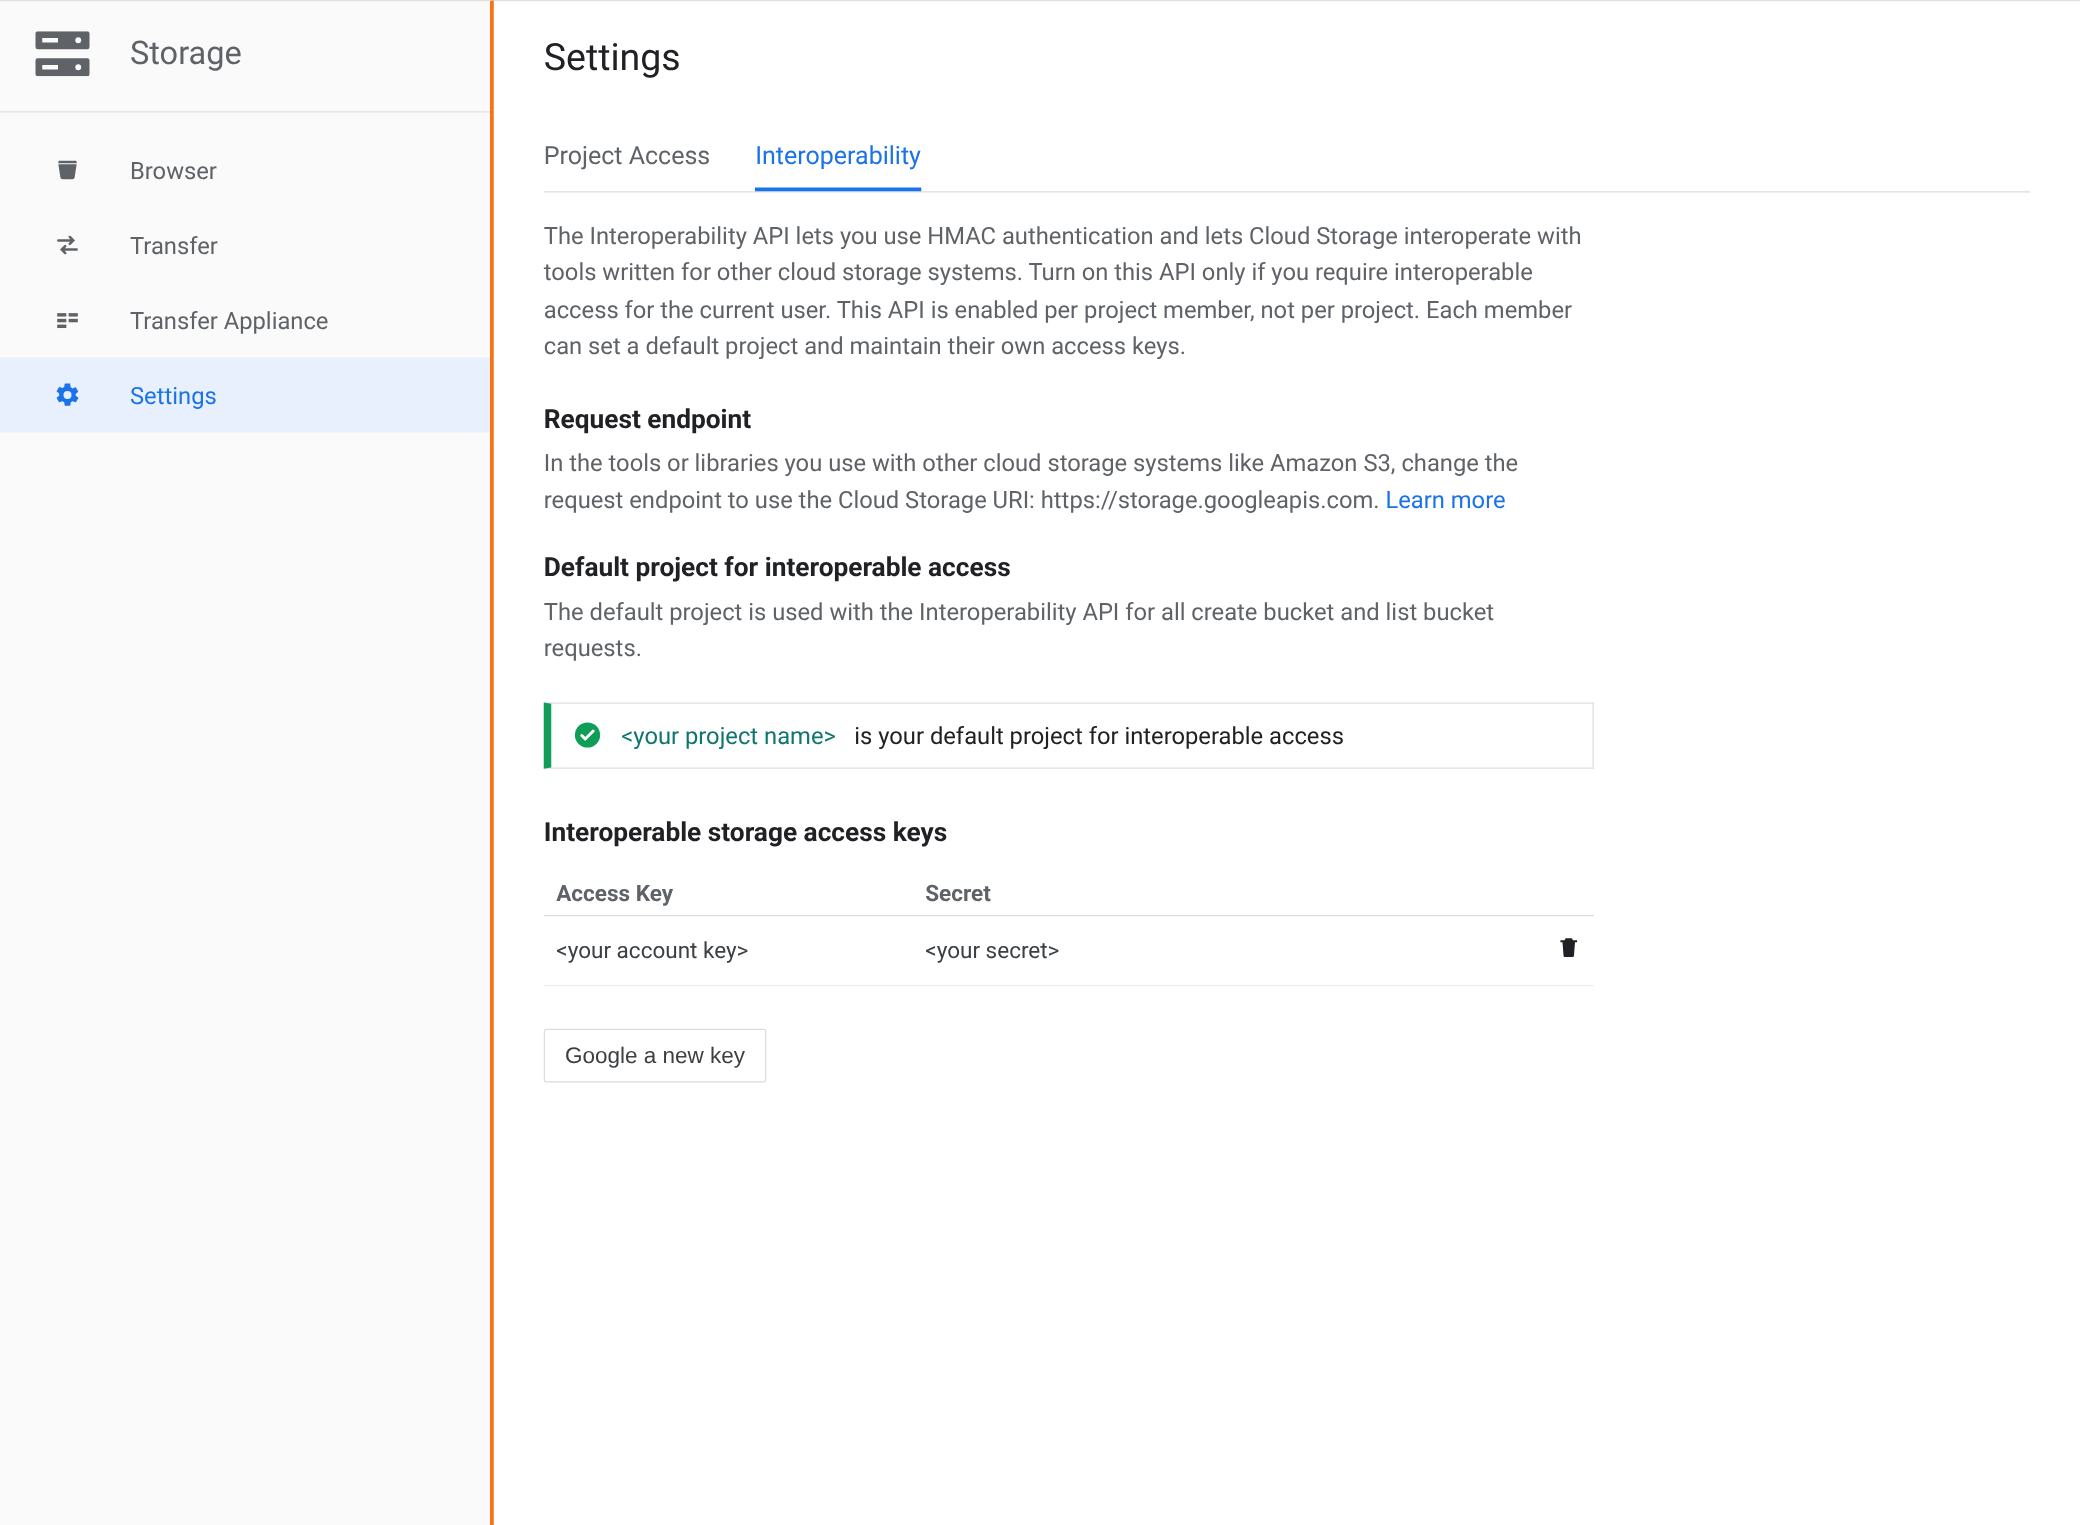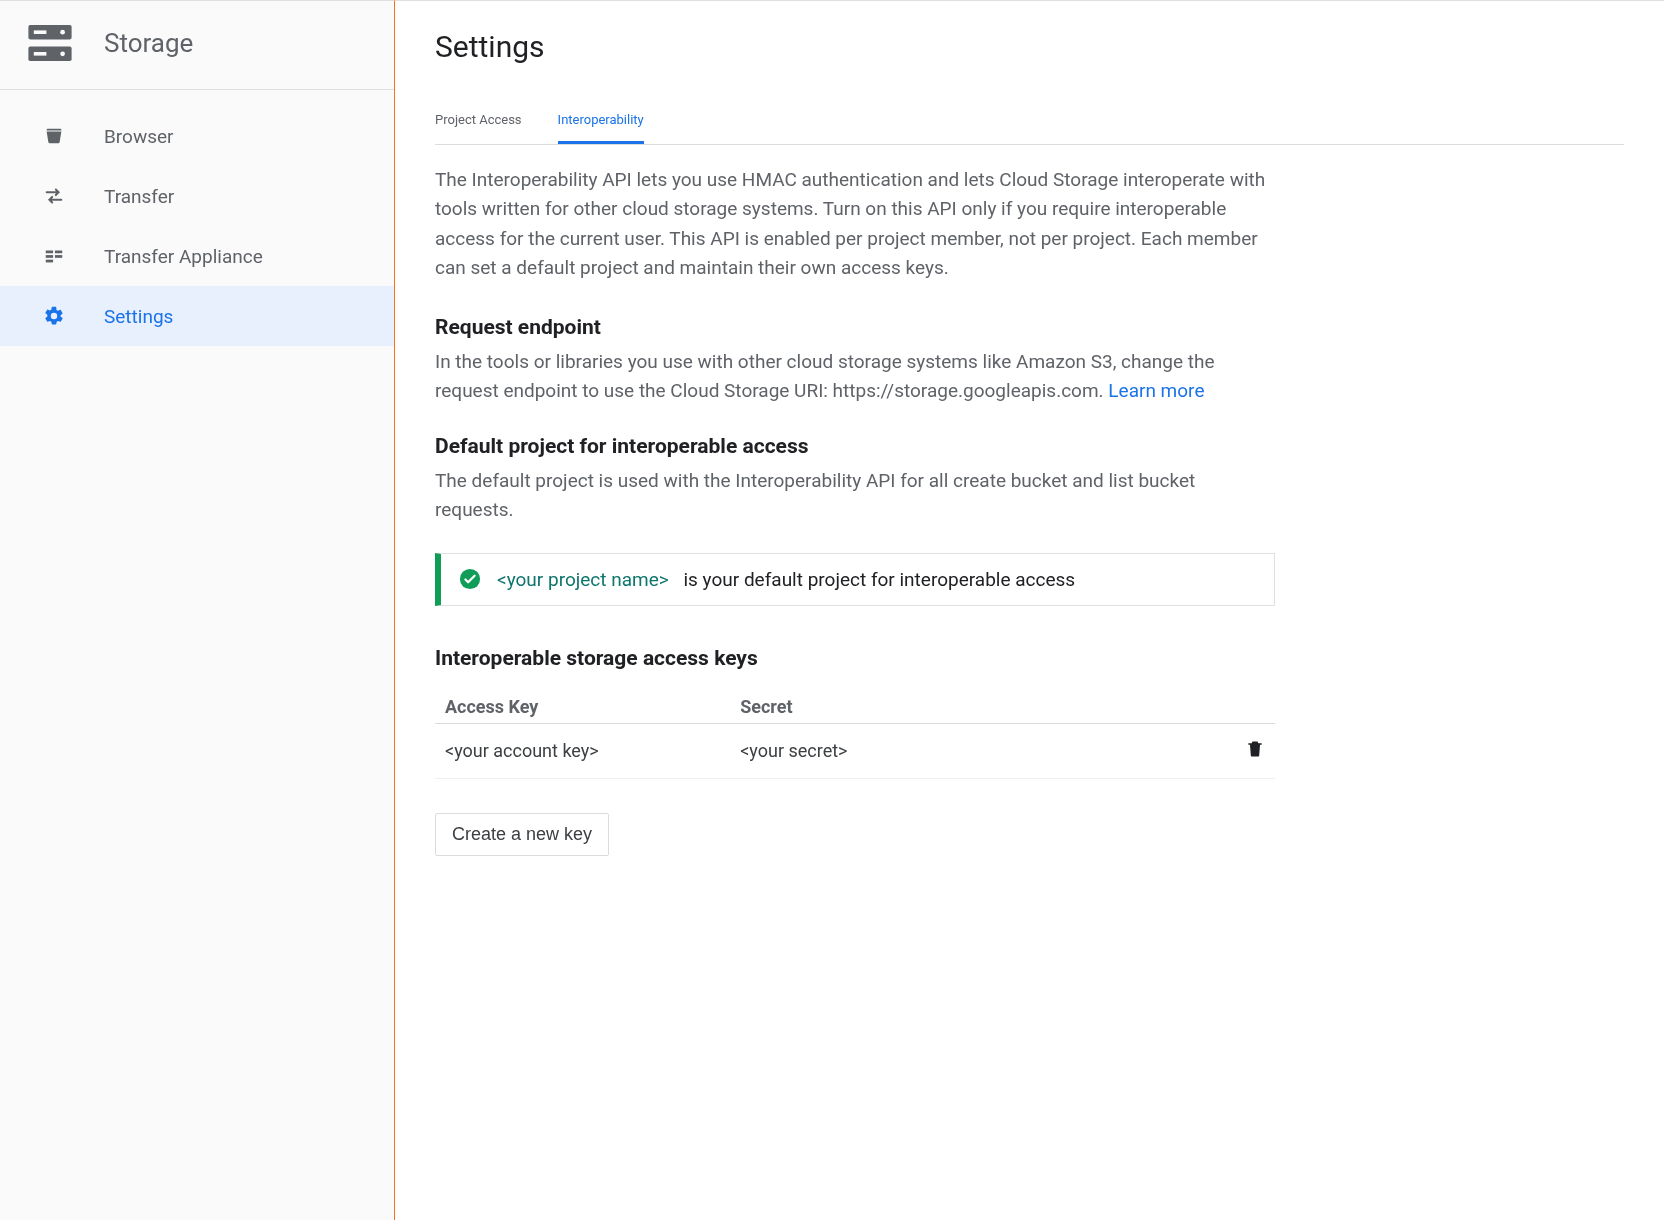--- a/index.html
+++ b/index.html
@@ -1,34 +1,34 @@
 <!DOCTYPE html>
 <html><head>
   <meta charset="utf-8">
   <style>
     * { box-sizing: border-box; margin: 0; padding: 0; }
     body { font-family: Roboto, "Helvetica Neue", Arial, sans-serif; color: #212121; background: #fff; }
     .app { display: flex; width: 1664px; height: 1220px; overflow: hidden; }
 
     
-    .sidebar { width: 395px; background: #fafafa; border-right: 1px solid #f97316; border-top: 1px solid #e0e0e0; }
+    .sidebar { width: 395px; background: #fafafa; border-right: 3px solid #f97316; border-top: 1px solid #e0e0e0; }
     .sidebar-header { display: flex; align-items: center; padding: 24px 28px 28px 28px; border-bottom: 1px solid #e0e0e0; }
     .sidebar-header .product-icon { width: 44px; height: 36px; margin-right: 32px; color: #5f6368; }
     .sidebar-header .product-title { font-size: 26px; color: #5f6368; font-weight: 400; }
     .sidebar-nav { padding-top: 16px; }
     .nav-item { display: flex; align-items: center; padding: 16px 28px 16px 40px; font-size: 19px; color: #5f6368; cursor: pointer; }
     .nav-item .nav-icon { width: 28px; height: 28px; margin-right: 36px; display: inline-flex; align-items: center; justify-content: center; color: #5f6368; }
     .nav-item.active { background: #e8f0fe; color: #1a73e8; }
     .nav-item.active .nav-icon { color: #1a73e8; }
 
     
     .main { flex: 1; padding: 28px 40px 40px 40px; border-top: 1px solid #e0e0e0; position: relative; }
     .page-title { font-size: 30px; font-weight: 400; color: #202124; margin-bottom: 48px; }
     .tabs { display: flex; gap: 36px; border-bottom: 1px solid #dadce0; margin-bottom: 20px; }
-    .tab { padding: 0 0 14px 0; font-size: 13px; color: #5f6368; cursor: pointer; border-bottom: 3px solid transparent; }
+    .tab { padding: 0 0 14px 0; font-size: 20px; color: #5f6368; cursor: pointer; border-bottom: 3px solid transparent; }
     .tab.active { color: #1a73e8; border-bottom-color: #1a73e8; }
 
     .content-block { max-width: 840px; }
     .intro { font-size: 19px; line-height: 1.55; color: #5f6368; margin-bottom: 32px; }
 
     .section-head { font-size: 21px; font-weight: 700; color: #202124; margin-bottom: 8px; }
     .section-text { font-size: 19px; line-height: 1.55; color: #5f6368; margin-bottom: 28px; }
     .section-text a, .link { color: #1a73e8; text-decoration: none; cursor: pointer; }
 
     .banner { display: flex; align-items: center; border: 1px solid #e0e0e0; border-left: 6px solid #0f9d58; padding: 14px 18px; margin-bottom: 40px; }
@@ -151,16 +151,16 @@
           <div class="col-action">
             <span class="trash-icon">
               <svg viewBox="0 0 24 24" width="20" height="22" fill="currentColor">
                   <path d="M6 7h12l-1 13c-.05.55-.49 1-1 1H8c-.51 0-.95-.45-1-1L6 7zm3-4h6l1 2h4v2H4V5h4l1-2z"></path>
                 </svg>
             </span>
           </div>
         </div>
       </div>
 
-      <button class="create-key-btn">Create a new key</button>
+      <button class="create-key-btn">Google a new key</button>
     </div>
   </main>
 </div>
 
 </body></html>

